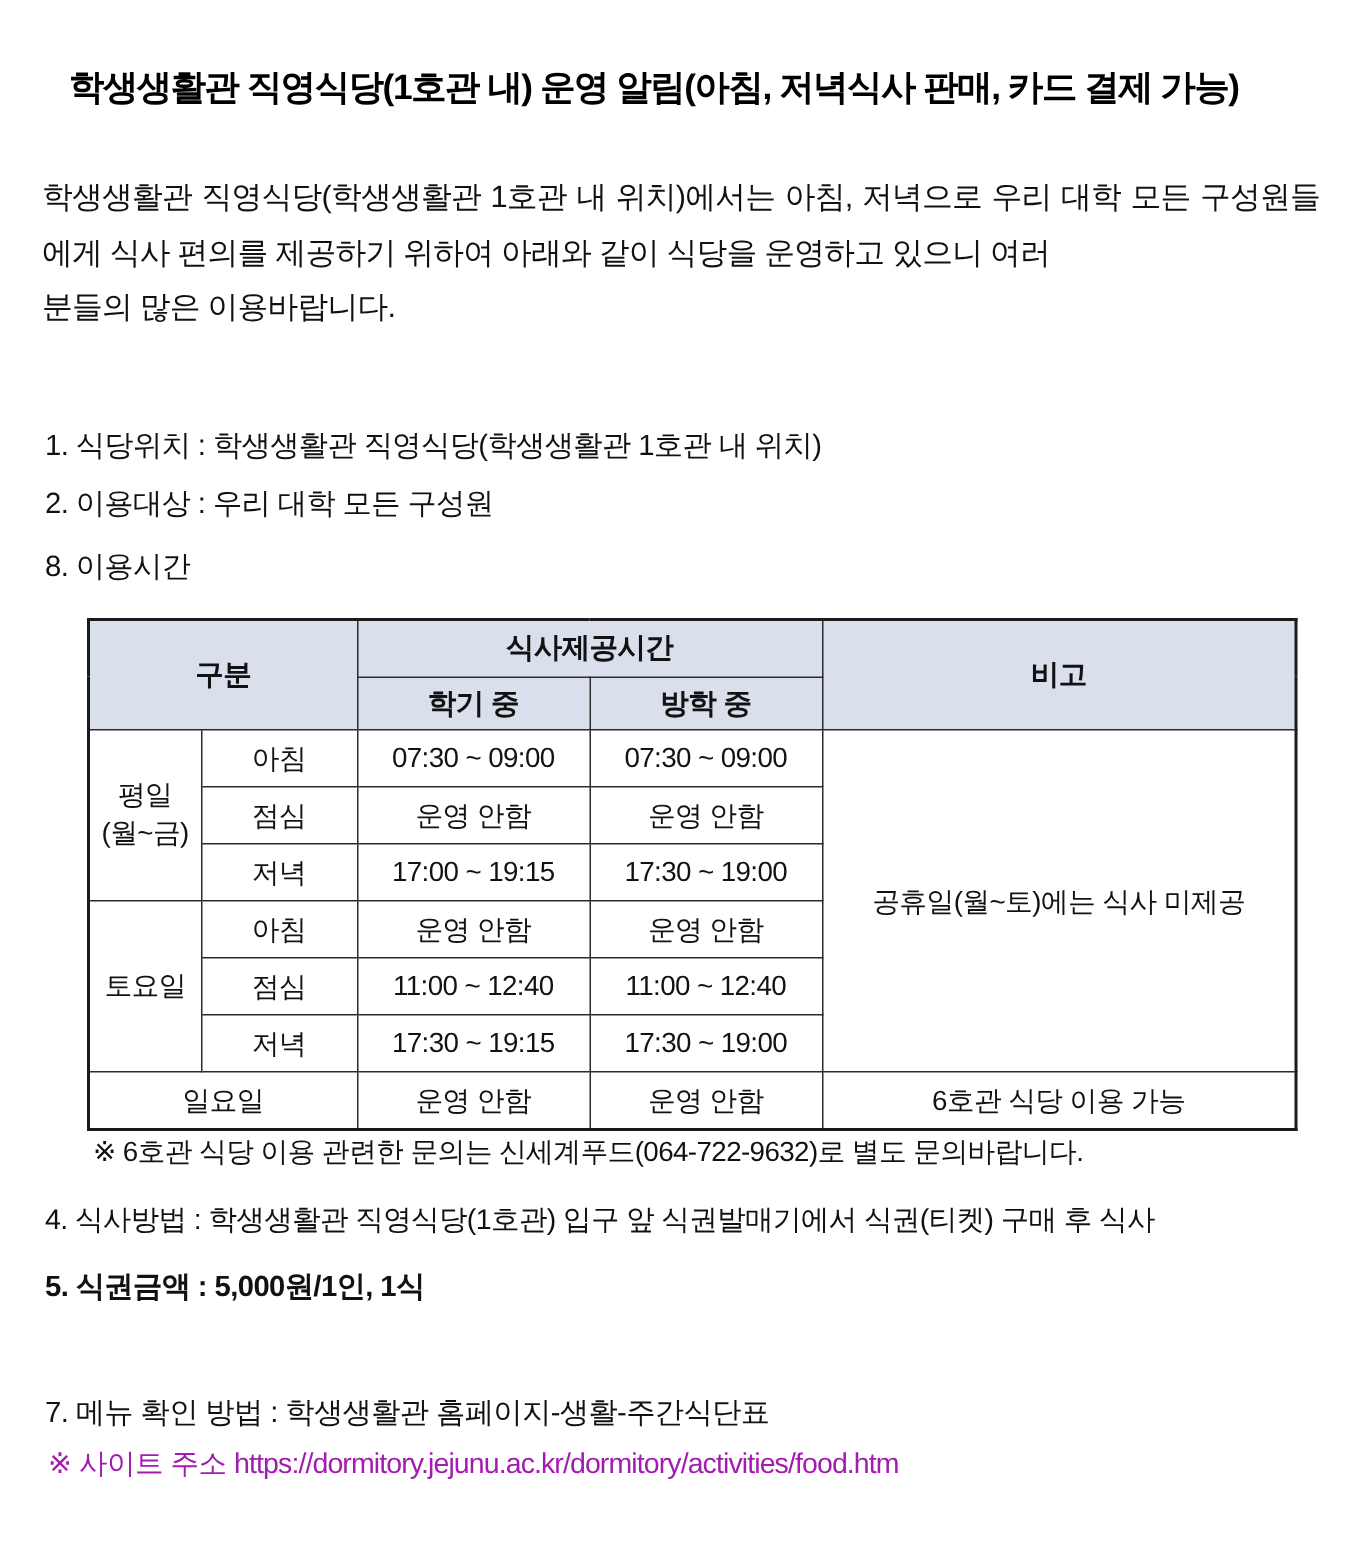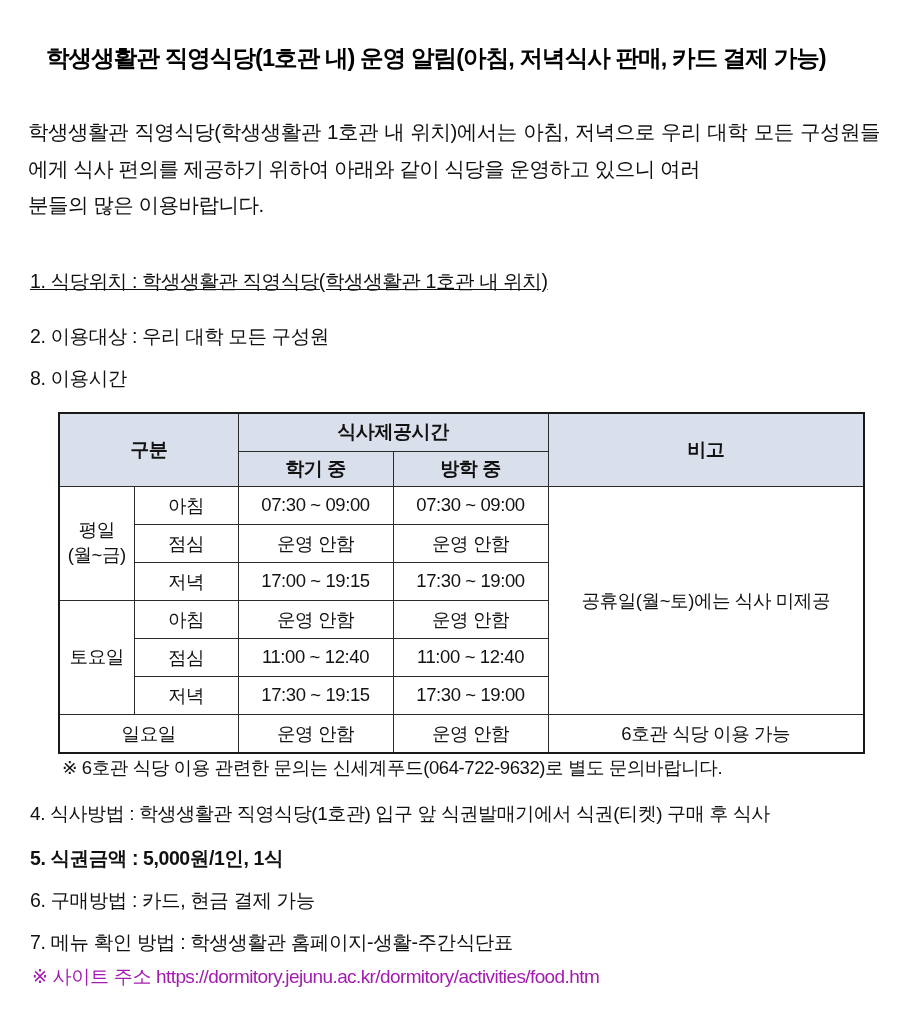--- a/index.html
+++ b/index.html
@@ -52,21 +52,21 @@
   .item {
     font-size: 19.5px;
     letter-spacing: -0.4px;
     line-height: 1;
     padding-left: 30px;
     color: #111;
     white-space: nowrap;
   }
   .item.bold { font-weight: 700; }
 
-  .item-1 { position: absolute; left: 0; top: 272px; text-decoration: underline; }
+  .item-1 { position: absolute; left: 0; top: 288px; }
   .item-2 { position: absolute; left: 0; top: 327px; }
   .item-3 { position: absolute; left: 0; top: 369px; }
   .item-4 { position: absolute; left: 0; top: 804px; font-size: 19px; }
   .item-5 { position: absolute; left: 0; top: 849px; }
   .item-6 { position: absolute; left: 0; top: 891px; }
   .item-7 { position: absolute; left: 0; top: 933px; }
   .item-8 { position: absolute; left: 0; top: 1000px; }
 
   .note-site {
     position: absolute;
@@ -221,21 +221,20 @@
           <td class="cell-remark">6호관 식당 이용 가능</td>
         </tr>
       </tbody>
     </table>
   </div>
 
   <div class="note-table">※ 6호관 식당 이용 관련한 문의는 신세계푸드(064-722-9632)로 별도 문의바랍니다.</div>
 
   <div class="item item-4">4. 식사방법 : 학생생활관 직영식당(1호관) 입구 앞 식권발매기에서 식권(티켓) 구매 후 식사</div>
   <div class="item item-5 bold">5. 식권금액 : 5,000원/1인, 1식</div>
-  <div class="item item-6">6. 구매방법 : 카드, 현금 결제 가능</div>
   <div class="item item-7">7. 메뉴 확인 방법 : 학생생활관 홈페이지-생활-주간식단표</div>
 
   <div class="note-site">
     <span>※ 사이트 주소</span>
     <span class="url">https://dormitory.jejunu.ac.kr/dormitory/activities/food.htm</span>
   </div>
 
 
 </div>
 

